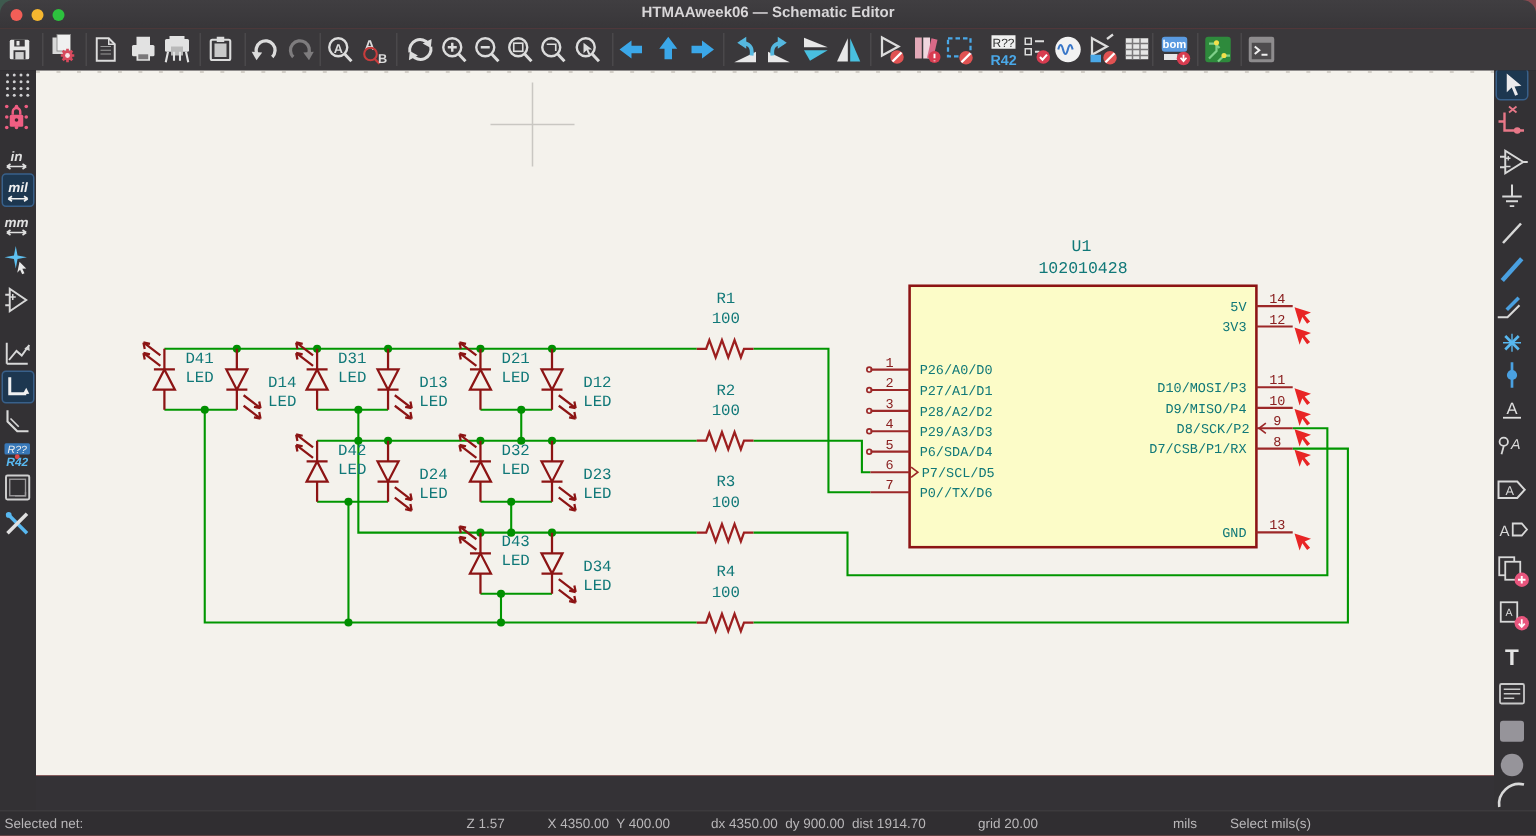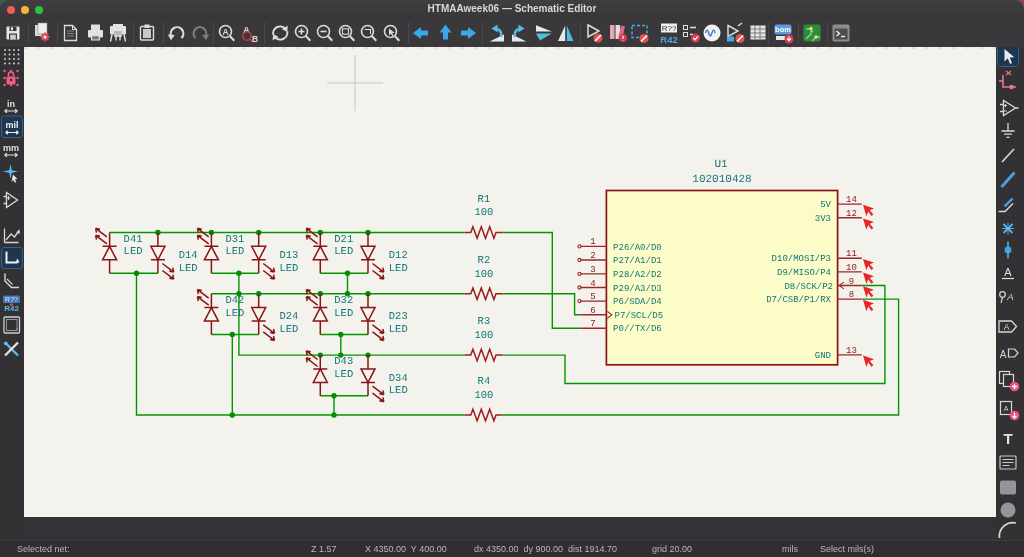--- a/index.html
+++ b/index.html
@@ -1,21 +1,21 @@
 <!DOCTYPE html>
 <html><head><meta charset="utf-8">
 <style>
   html,body{margin:0;padding:0;background:#2a282b;}
   #win{position:relative;width:1024px;height:557px;overflow:hidden;font-family:"Liberation Sans",sans-serif;background:#b91c1c;}
   #corners{position:absolute;left:0;top:0;width:1024px;height:19px;background:linear-gradient(90deg,#3e5a4e,#6a5566 40%,#8a4a50);}
   #titlebar{position:absolute;left:0;top:0;width:1024px;height:19px;background:linear-gradient(#403e41,#383639);border-radius:9px 9px 0 0;}
   #title{position:absolute;left:0;top:3px;width:1024px;text-align:center;font-size:10px;font-weight:bold;color:#d8d6d8;}
   .tl{position:absolute;top:6px;width:8px;height:8px;border-radius:50%;}
   #toolbar{position:absolute;left:0;top:19px;width:1024px;height:28px;background:#3a383b;border-bottom:1px solid #242226;}
-  #leftbar{position:absolute;left:0;top:47px;width:24px;height:493px;background:#333134;z-index:3;}
+  #leftbar{position:absolute;left:0;top:47px;width:24px;height:493px;background:#333134;z-index:3;font-style:italic;}
   #rightbar{position:absolute;left:996px;top:47px;width:28px;height:493px;background:#333134;z-index:3;}
   #canvas{position:absolute;left:24px;top:47px;width:972px;height:470px;background:#f4f2ec;}
   #statgap{position:absolute;left:0;top:517px;width:1024px;height:23px;background:#343236;}
   #statusbar{position:absolute;left:0;top:540px;width:1024px;height:17px;background:#302e31;border-top:1px solid #3c3a3d;}
   .st{position:absolute;top:544px;font-size:9px;color:#b9b7b9;white-space:pre;}
 </style></head>
 <body>
 <div id="win">
   <div id="corners"></div>
   <div id="titlebar"></div>
@@ -543,20 +543,20 @@
 
     <rect x="1000" y="480.5" width="16" height="14" rx="2" fill="#96949a"></rect>
 
     <circle cx="1008" cy="510" r="7.5" fill="#96949a"></circle>
 
     <path d="M999.5,538 A13.5,13.5 0 0 1 1016,523" fill="none" stroke="#d8d8d8" stroke-width="1.7"></path>
   </svg>
   </div>
   <div id="statgap"></div>
   <div id="statusbar"></div>
-  <div class="st" style="left:17px">Selected net:</div>
+  <div class="st" style="left:3px">Selected net:</div>
   <div class="st" style="left:311px">Z 1.57</div>
   <div class="st" style="left:365px">X 4350.00  Y 400.00</div>
   <div class="st" style="left:474px">dx 4350.00  dy 900.00  dist 1914.70</div>
   <div class="st" style="left:652px">grid 20.00</div>
   <div class="st" style="left:782px">mils</div>
   <div class="st" style="left:820px">Select mils(s)</div>
 </div>
 
 </body></html>

